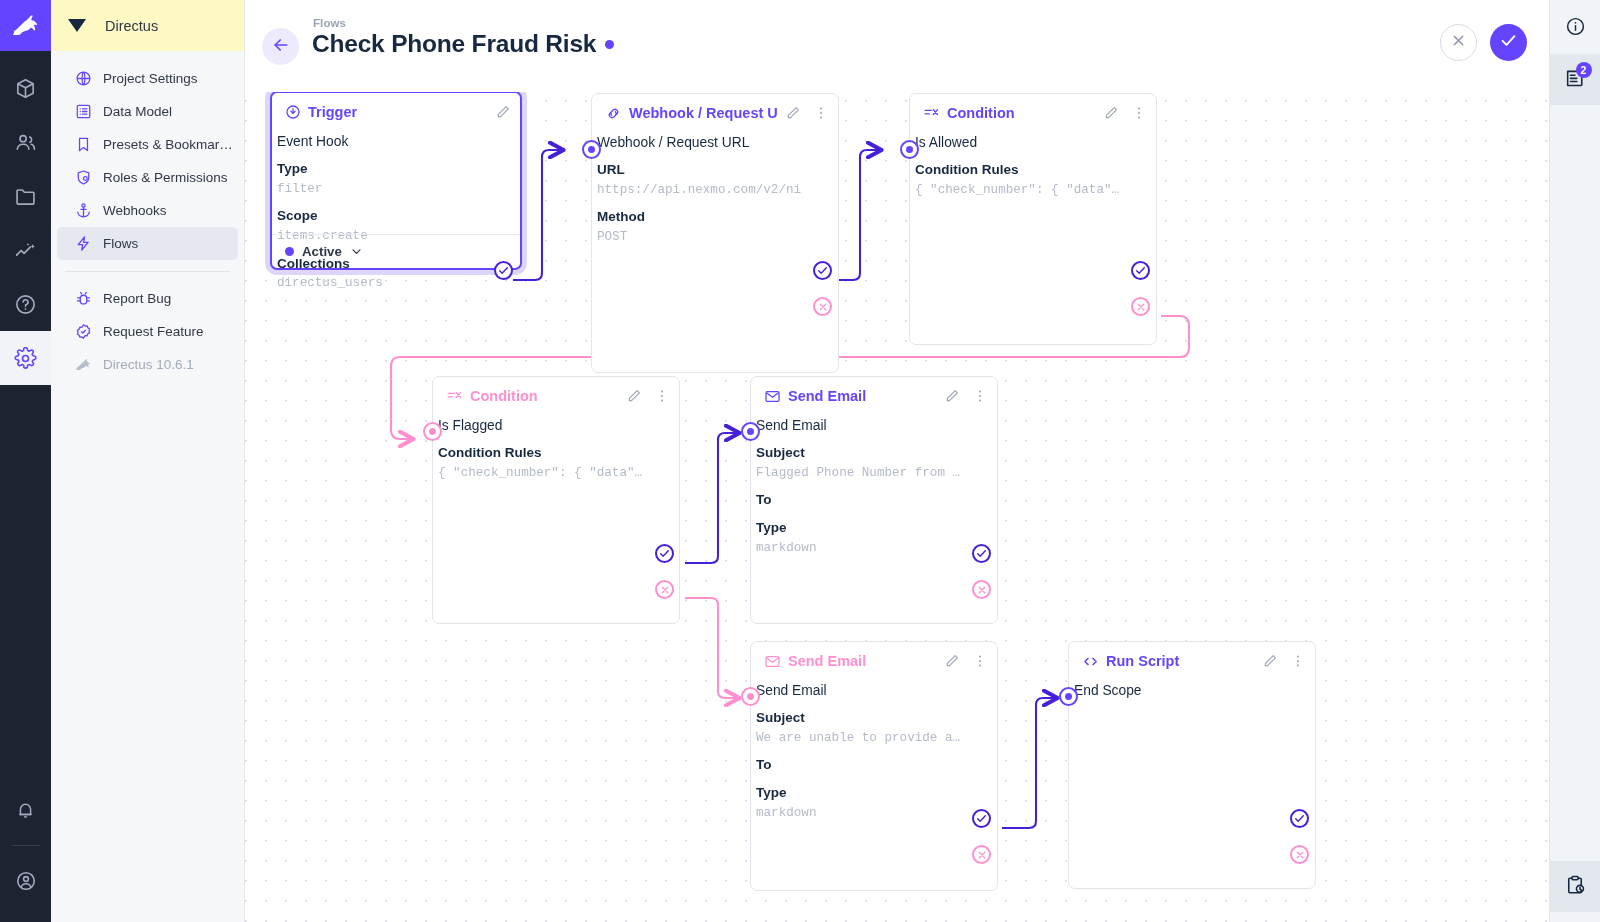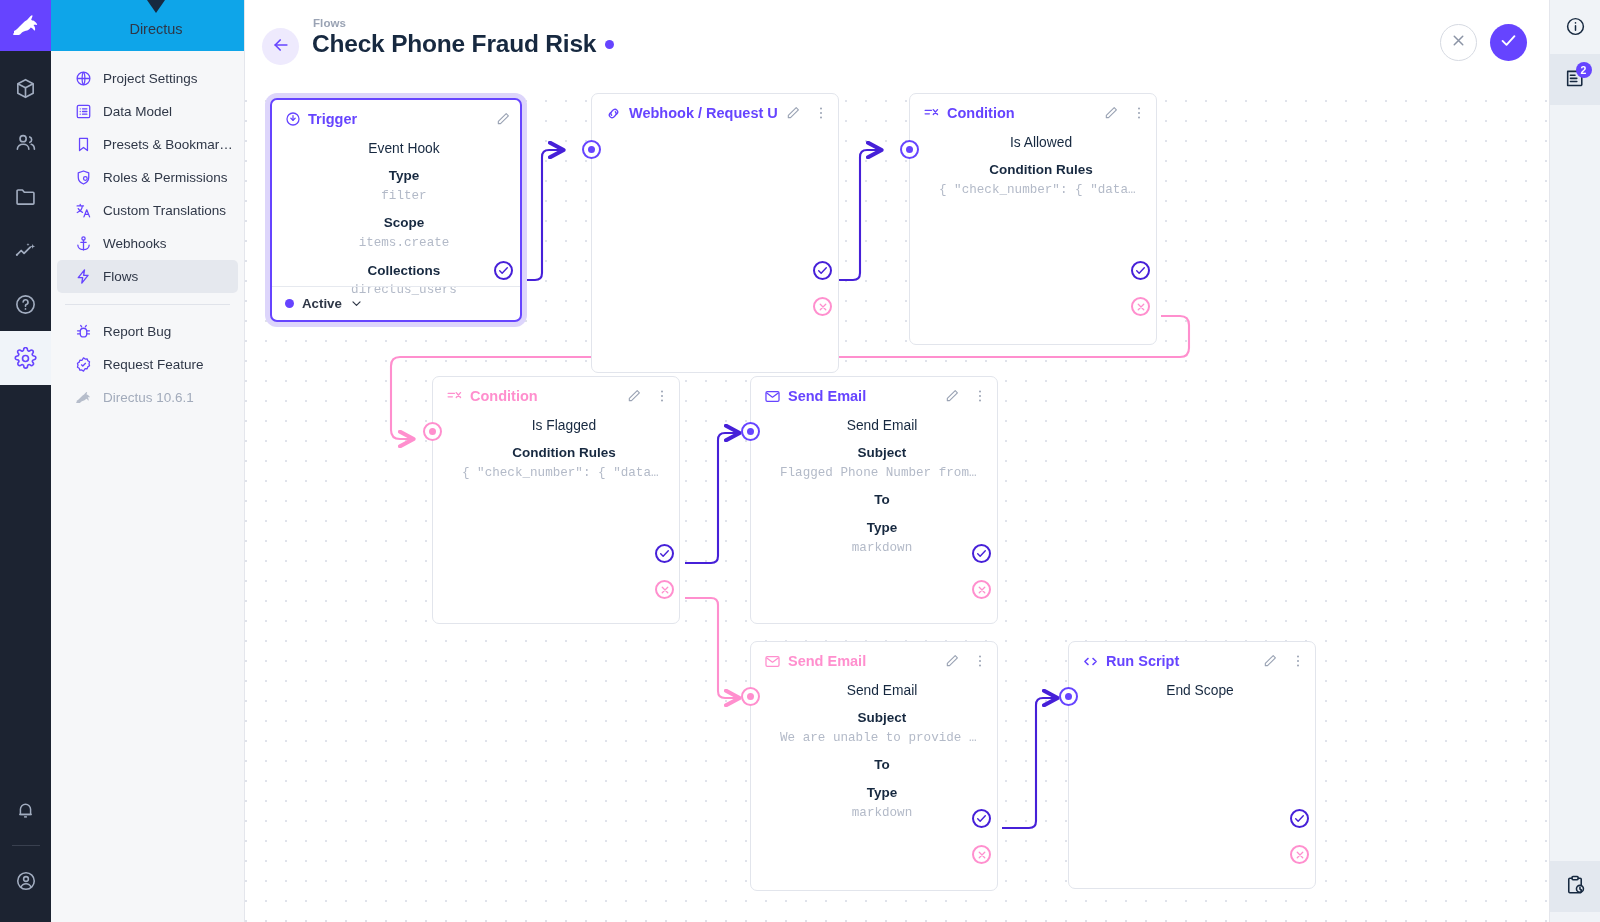--- a/index.html
+++ b/index.html
@@ -33,22 +33,22 @@
   .rail-divider { width: 28px; height: 1px; background: #39404f; margin: 8px 0; }
   .rail-bottom { padding-bottom: 14px; display:flex; flex-direction:column; align-items:center; }
 
   
   .sidebar {
     width: 194px; flex: 0 0 194px; height: 922px;
     background: #f6f7f9; border-right: 1px solid #e4e6ec;
     display: flex; flex-direction: column;
   }
   .sidebar-header {
-    height: 51px; display: flex; align-items: center; gap: 8px;
-    padding-left: 17px; background: #0ea5e9; flex-direction: column;
+    height: 51px; display: flex; align-items: center; gap: 19px;
+    padding-left: 17px; background: #fef9c3;
   }
   .sidebar-header .title { font-size: 14.5px; color: #2f3747; font-weight: 400; }
   .diamond {
     width: 0; height: 0;
     border-left: 9px solid transparent; border-right: 9px solid transparent;
     border-top: 13px solid #172940;
   }
   .nav { padding-top: 11px; }
   .nav-item {
     height: 33px; display: flex; align-items: center; gap: 11px;
@@ -118,21 +118,21 @@
     display: flex; align-items: center; height: 38px;
     padding: 0 9px 0 13px; gap: 7px;
   }
   .node-head .nh-icon { display:flex; align-items:center; color:#6644ff; }
   .node-head .nh-title {
     font-size: 14.5px; font-weight: 700; color: #6644ff;
     white-space: nowrap; overflow: hidden; flex: 1 1 auto;
   }
   .node.pink .nh-icon, .node.pink .nh-title { color: #ff8fce; }
   .node-head .nh-btn { color: #9aa3b4; display:flex; align-items:center; cursor:pointer; flex:0 0 auto; }
-  .node-body { padding: 0 13px 10px 29px; text-align: center; }
+  .node-body { padding: 0 13px 10px 5px; }
   .nb-name { font-size: 13.8px; color: #172940; line-height: 1.55; }
   .nb-key {
     font-size: 13.5px; color: #172940; font-weight: 700; line-height: 1.6; margin-top: 6px;
   }
   .nb-val {
     font-family: "Liberation Mono", monospace;
     font-size: 12.6px; color: #b3bac8; line-height: 1.55;
     white-space: nowrap; overflow: hidden; text-overflow: ellipsis;
   }
   .node-foot {
@@ -291,29 +291,20 @@
       <div class="nav-item">
         <span class="ico">
           <svg width="17" height="17" viewBox="0 0 24 24" fill="none" stroke="currentColor" stroke-width="1.8" stroke-linejoin="round">
             <path d="M12 21.2c4.6-1.9 7.4-5.2 7.4-9.6V5.4L12 2.8 4.6 5.4v6.2c0 4.4 2.8 7.7 7.4 9.6z"></path>
             <circle cx="14.6" cy="13.4" r="2.6"></circle>
           </svg>
         </span>
         <span class="lbl">Roles &amp; Permissions</span>
       </div>
 
-      <div class="nav-item">
-        <span class="ico">
-          <svg width="17" height="17" viewBox="0 0 24 24" fill="none" stroke="currentColor" stroke-width="1.8" stroke-linecap="round" stroke-linejoin="round">
-            <path d="M3 5.6h9M7.4 3.2v2.4M10.2 5.6c0 4-3 7.6-7 9.2M4.6 9.4c1.4 2.6 3.7 4.4 6 5.2"></path>
-            <path d="M12.6 21l4-10 4 10M14.1 17.6h5"></path>
-          </svg>
-        </span>
-        <span class="lbl">Custom Translations</span>
-      </div>
 
       <div class="nav-item">
         <span class="ico">
           <svg width="17" height="17" viewBox="0 0 24 24" fill="none" stroke="currentColor" stroke-width="1.8" stroke-linecap="round">
             <circle cx="12" cy="5" r="2.3"></circle>
               <path d="M12 7.3V21"></path>
               <path d="M8.2 10.4h7.6"></path>
             <path d="M4 14.2c0 4 3.6 6.6 8 6.6s8-2.6 8-6.6"></path>
           </svg>
         </span>
@@ -415,21 +406,21 @@
 
         <path d="M 916 316 L 935 316 Q 944 316 944 325 L 944 348 Q 944 357 935 357 L 155 357 Q 146 357 146 366 L 146 430 Q 146 439 155 439 L 168 439" fill="none" stroke="#ff8fce" stroke-width="2.1" marker-end="url(#arw-k)"></path>
 
         <path d="M 440 563 L 466 563 Q 473 563 473 556 L 473 440 Q 473 433 480 433 L 494 433" fill="none" stroke="#4620d8" stroke-width="2.1" marker-end="url(#arw-p)"></path>
 
         <path d="M 440 598 L 466 598 Q 473 598 473 605 L 473 691 Q 473 698 480 698 L 494 698" fill="none" stroke="#ff8fce" stroke-width="2.1" marker-end="url(#arw-k)"></path>
 
         <path d="M 757 828 L 784 828 Q 791 828 791 821 L 791 705 Q 791 698 798 698 L 812 698" fill="none" stroke="#4620d8" stroke-width="2.1" marker-end="url(#arw-p)"></path>
       </svg>
 
-      <div class="node primary-sel" style="left:25px; top:98px; width:252px; height:224px;">
+      <div class="node primary-sel" style="left:25px; top:91px; width:252px; height:179px;">
         <div class="node-head">
           <span class="nh-icon">
             <svg width="16" height="16" viewBox="0 0 24 24" fill="none" stroke="currentColor" stroke-width="1.9" stroke-linecap="round" stroke-linejoin="round">
               <circle cx="12" cy="12" r="9"></circle>
                 <path d="M12 7v7"></path>
                 <path d="M8.8 10.8 12 14l3.2-3.2"></path>
             </svg>
           </span>
           <span class="nh-title">Trigger</span>
           <span class="nh-btn">
@@ -477,20 +468,27 @@
                 <path d="M16.8 3.9 20.1 7.2 8.3 19H5v-3.3z"></path>
               </svg>
           </span>
           <span class="nh-btn" style="margin-left:5px;">
             <svg width="16" height="16" viewBox="0 0 24 24" fill="currentColor">
               <circle cx="12" cy="5.4" r="1.5"></circle>
                 <circle cx="12" cy="12" r="1.5"></circle>
                 <circle cx="12" cy="18.6" r="1.5"></circle>
             </svg>
           </span>
+        </div>
+        <div class="node-body">
+          <div class="nb-name">Webhook / Request URL</div>
+          <div class="nb-key">URL</div>
+          <div class="nb-val">https://api.nexmo.com/v2/ni</div>
+          <div class="nb-key">Method</div>
+          <div class="nb-val">POST</div>
         </div>
       </div>
       <div class="port in" style="left:337px; top:140px;"></div>
       <div class="port ok" style="left:568px; top:261px;">
         <svg width="13" height="13" viewBox="0 0 24 24" fill="none" stroke="currentColor" stroke-width="2.6" stroke-linecap="round" stroke-linejoin="round">
             <path d="M5 12.5l4.5 4.5L19 7"></path>
           </svg>
       </div>
       <div class="port err" style="left:568px; top:297px;">
         <svg width="12" height="12" viewBox="0 0 24 24" fill="none" stroke="currentColor" stroke-width="2.6" stroke-linecap="round">

